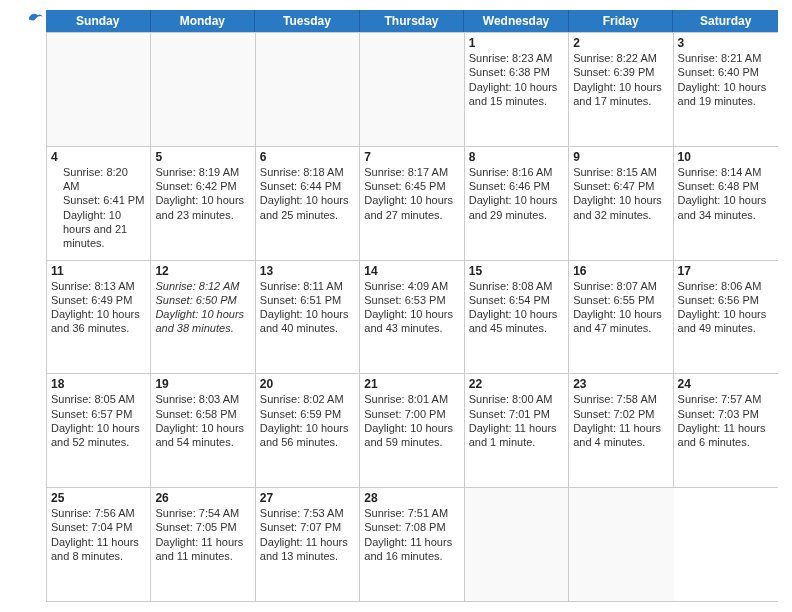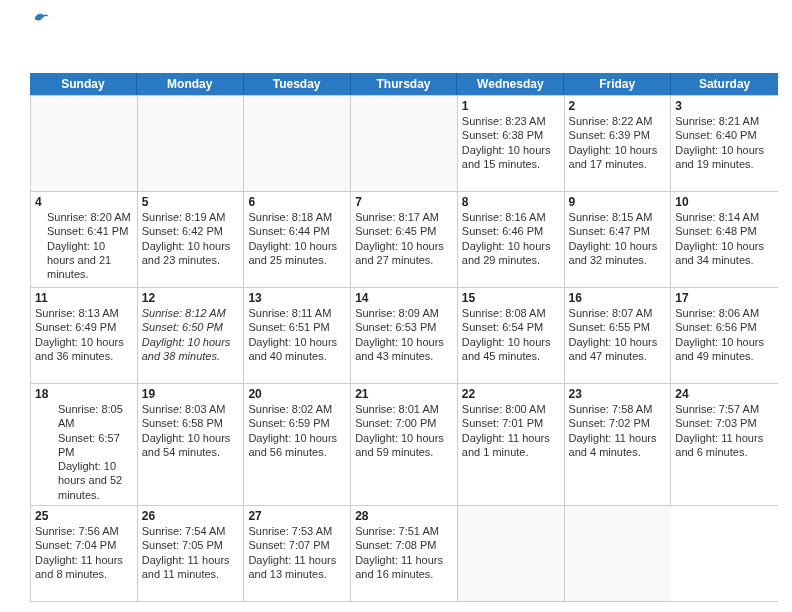--- a/index.html
+++ b/index.html
@@ -6,24 +6,22 @@
     body {
       font-family: Arial, sans-serif;
       background: #fff;
       width: 792px;
       height: 612px;
       overflow: hidden;
     }
     .page {
       width: 792px;
       height: 612px;
-      padding: 10px 14px 10px 30px;
-      display: flex;
-      flex-direction: column;
-      gap: 41px;
+      padding: 10px 14px 10px 24px;
+      display: flex;
     }
     .header {
       display: flex;
       align-items: flex-start;
       justify-content: space-between;
       margin-bottom: 6px;
     }
     .logo {
       display: flex;
       align-items: center;
@@ -221,21 +219,21 @@
 Daylight: 10 hours and 38 minutes.</div>
           </div>
           <div class="cal-cell">
             <span class="cell-day">13</span>
             <div class="cell-info" style="white-space: pre-line;">Sunrise: 8:11 AM
 Sunset: 6:51 PM
 Daylight: 10 hours and 40 minutes.</div>
           </div>
           <div class="cal-cell">
             <span class="cell-day">14</span>
-            <div class="cell-info" style="white-space: pre-line;">Sunrise: 8:09 AM
+            <div class="cell-info" style="white-space: pre-line;">Sunrise: 4:09 AM
 Sunset: 6:53 PM
 Daylight: 10 hours and 43 minutes.</div>
           </div>
           <div class="cal-cell">
             <span class="cell-day">15</span>
             <div class="cell-info" style="white-space: pre-line;">Sunrise: 8:08 AM
 Sunset: 6:54 PM
 Daylight: 10 hours and 45 minutes.</div>
           </div>
           <div class="cal-cell">
@@ -247,21 +245,21 @@
           <div class="cal-cell">
             <span class="cell-day">17</span>
             <div class="cell-info" style="white-space: pre-line;">Sunrise: 8:06 AM
 Sunset: 6:56 PM
 Daylight: 10 hours and 49 minutes.</div>
           </div>
         </div>
         <div class="cal-row">
           <div class="cal-cell">
             <span class="cell-day">18</span>
-            <div class="cell-info" style="white-space: pre-line; margin-left: 23px;">Sunrise: 8:05 AM
+            <div class="cell-info" style="white-space: pre-line;">Sunrise: 8:05 AM
 Sunset: 6:57 PM
 Daylight: 10 hours and 52 minutes.</div>
           </div>
           <div class="cal-cell">
             <span class="cell-day">19</span>
             <div class="cell-info" style="white-space: pre-line;">Sunrise: 8:03 AM
 Sunset: 6:58 PM
 Daylight: 10 hours and 54 minutes.</div>
           </div>
           <div class="cal-cell">

